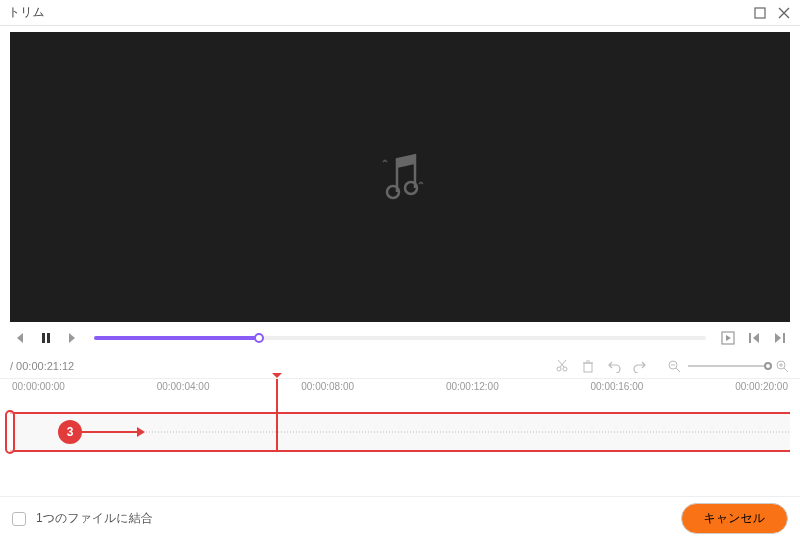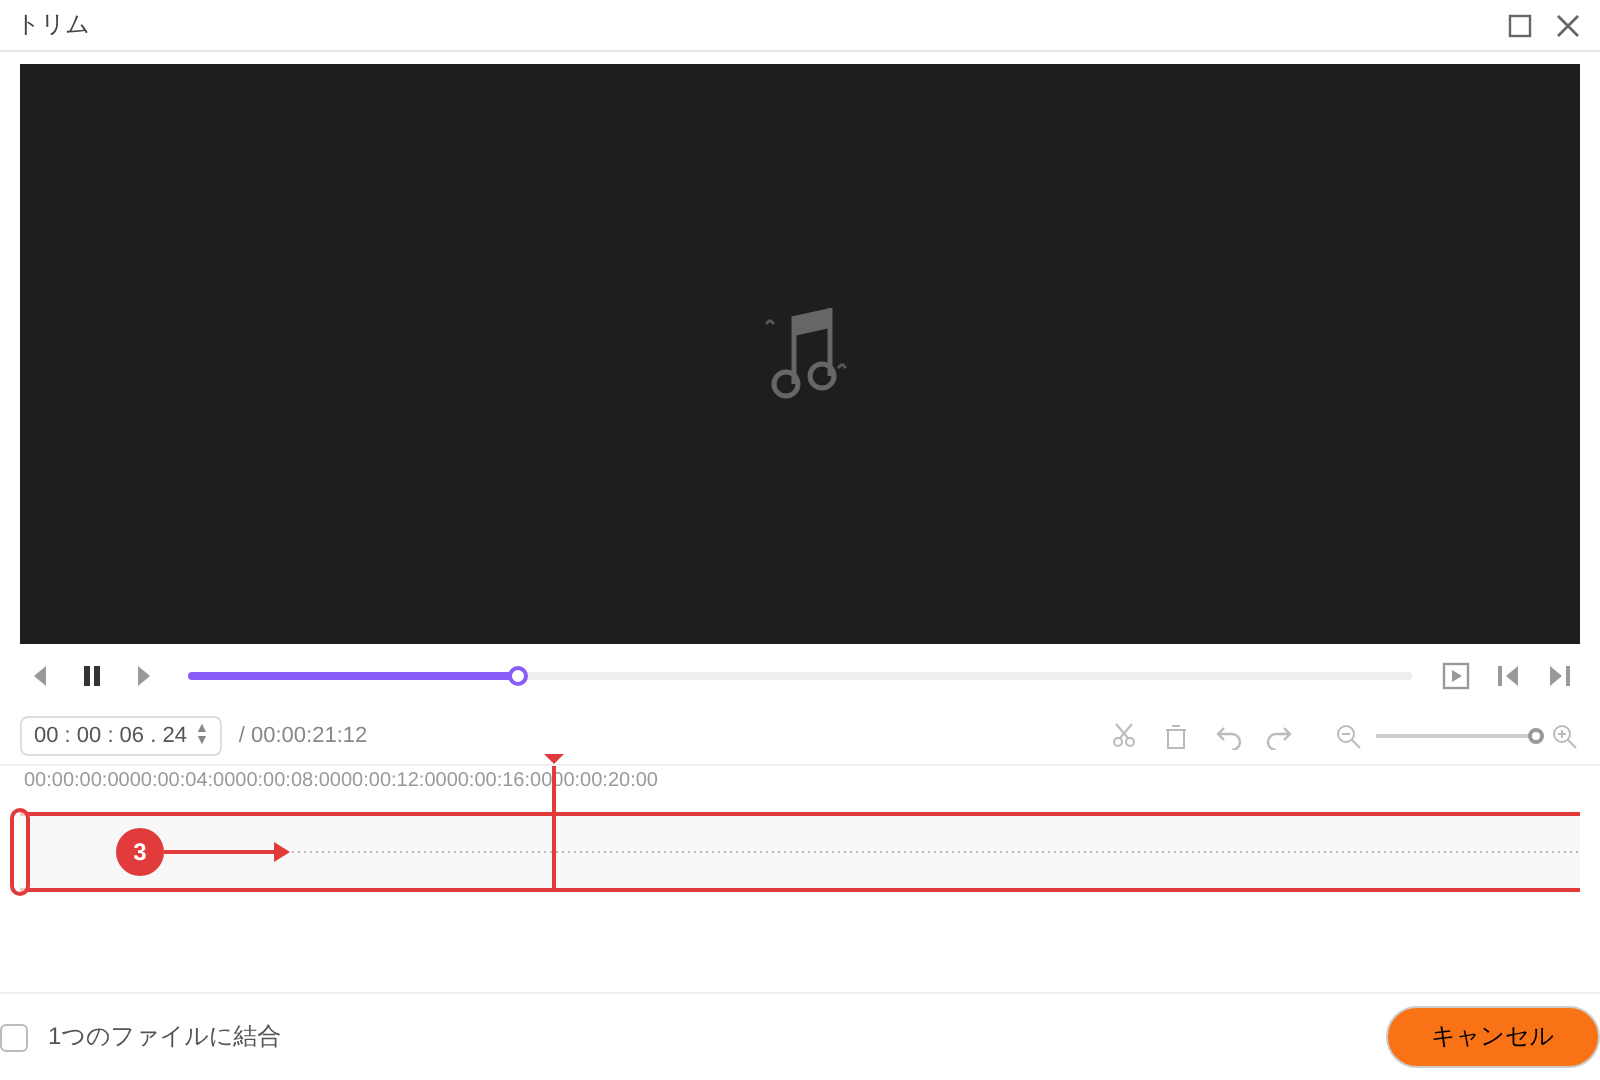--- a/index.html
+++ b/index.html
@@ -24,34 +24,34 @@
 .tc-field { border: 1px solid #ddd; border-radius: 4px; padding: 3px 6px; font-size: 11px; color: #555; display: flex; align-items: center; gap: 4px; }
 .tc-spin { display: flex; flex-direction: column; line-height: 6px; font-size: 7px; color: #888; }
 .tc-dur { font-size: 11px; color: #888; }
 .spacer { flex: 1; }
 .tool-icons { display: flex; gap: 10px; align-items: center; }
 .ticon { width: 16px; height: 16px; color: #bbb; display: flex; align-items: center; justify-content: center; cursor: pointer; }
 .zoom { display: flex; align-items: center; gap: 6px; margin-left: 10px; }
 .zline { width: 80px; height: 2px; background: #ccc; position: relative; }
 .zthumb { position: absolute; right: 0; top: 50%; width: 8px; height: 8px; border: 2px solid #999; background: #fff; border-radius: 50%; transform: translate(50%, -50%); }
 
-.ruler { display: flex; justify-content: flex-start; padding: 2px 12px 0 12px; font-size: 10px; color: #999; border-top: 1px solid #eee; position: relative; height: 24px; align-items: flex-start; }
+.ruler { display: flex; justify-content: space-between; padding: 2px 12px 0 12px; font-size: 10px; color: #999; border-top: 1px solid #eee; position: relative; height: 34px; align-items: flex-start; }
 .playhead { position: absolute; left: 276px; top: 0; width: 2px; height: 58px; background: #e23b3b; z-index: 3; }
 .playhead::before { content: ""; position: absolute; left: 50%; top: -6px; transform: translateX(-50%); border: 5px solid transparent; border-top-color: #e23b3b; }
 
 .track-row { position: relative; margin: 0 10px; height: 40px; border-top: 2px solid #e23b3b; border-bottom: 2px solid #e23b3b; background: #f8f8f8; overflow: visible; }
 .wave { position: absolute; top: 0; left: 0; right: 0; height: 100%; }
 .wave-line { position: absolute; top: 50%; left: 130px; right: 0; height: 1px; background: repeating-linear-gradient(90deg, #bbb 0 1px, transparent 1px 3px); transform: translateY(-50%); }
 .handle { position: absolute; left: 0; top: 50%; transform: translate(-50%,-50%); width: 10px; height: 44px; border: 2px solid #e23b3b; border-radius: 6px; background: rgba(255,255,255,0.7); z-index: 4; }
 .anno-badge { position: absolute; left: 48px; top: 50%; transform: translateY(-50%); width: 24px; height: 24px; background: #e23b3b; color: #fff; border-radius: 50%; display: flex; align-items: center; justify-content: center; font-weight: bold; font-size: 12px; z-index: 4; }
 .anno-arrow { position: absolute; left: 72px; top: 50%; width: 60px; height: 2px; background: #e23b3b; transform: translateY(-50%); z-index: 4; }
 .anno-arrow::after { content: ""; position: absolute; right: -8px; top: 50%; transform: translateY(-50%); border: 5px solid transparent; border-left: 8px solid #e23b3b; }
 .playhead2 { position: absolute; left: 266px; top: -2px; bottom: -2px; width: 2px; background: #e23b3b; z-index: 3; }
 
-.footer { position: absolute; bottom: 0; left: 0; right: 0; height: 44px; border-top: 1px solid #eee; display: flex; align-items: center; padding: 0 0; gap: 10px; }
+.footer { position: absolute; bottom: 0; left: 0; right: 0; height: 44px; border-top: 1px solid #eee; display: flex; align-items: center; padding: 0 12px; gap: 10px; }
 .chk { width: 14px; height: 14px; border: 1px solid #bbb; border-radius: 3px; }
 .chk-label { font-size: 12px; color: #555; }
 .btn { padding: 6px 22px; border-radius: 16px; font-size: 12px; cursor: pointer; border: 1px solid #ccc; background: #f97316; }
 .btn.primary { background: #8a5cf6; color: #fff; border-color: #8a5cf6; }
 </style>
 </head>
 <body>
 
 <div class="titlebar">
   <div class="title">トリム</div>
@@ -116,27 +116,20 @@
     </div>
   <div class="pbtn">
       <svg width="12" height="12" viewBox="0 0 12 12">
         <path d="M1 1 L7 6 L1 11 Z" fill="currentColor"></path>
         <rect x="9" y="1" width="2" height="10" fill="currentColor"></rect>
       </svg>
     </div>
 </div>
 
 <div class="timecode-row">
-  <div class="tc-field">
-    <span>00 : 00 : 06 . 24</span>
-    <span class="tc-spin">
-        <span>▲</span>
-        <span>▼</span>
-      </span>
-  </div>
   <div class="tc-dur">/ 00:00:21:12</div>
   <div class="spacer"></div>
   <div class="tool-icons">
     <div class="ticon">
         <svg width="14" height="14" viewBox="0 0 14 14">
           <circle cx="4" cy="10" r="2" fill="none" stroke="currentColor"></circle>
           <circle cx="10" cy="10" r="2" fill="none" stroke="currentColor"></circle>
           <path d="M5 8 L11 1 M9 8 L3 1" stroke="currentColor"></path>
         </svg>
       </div>

